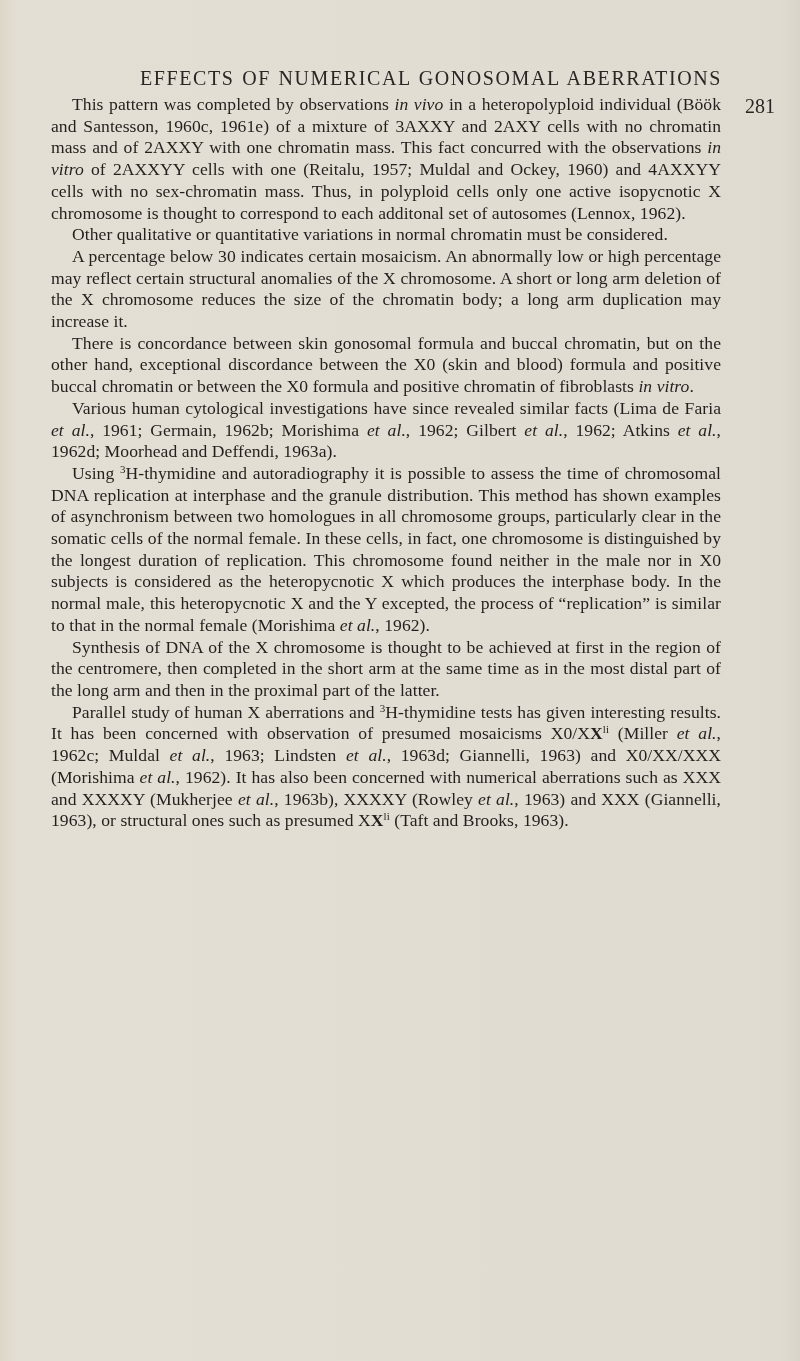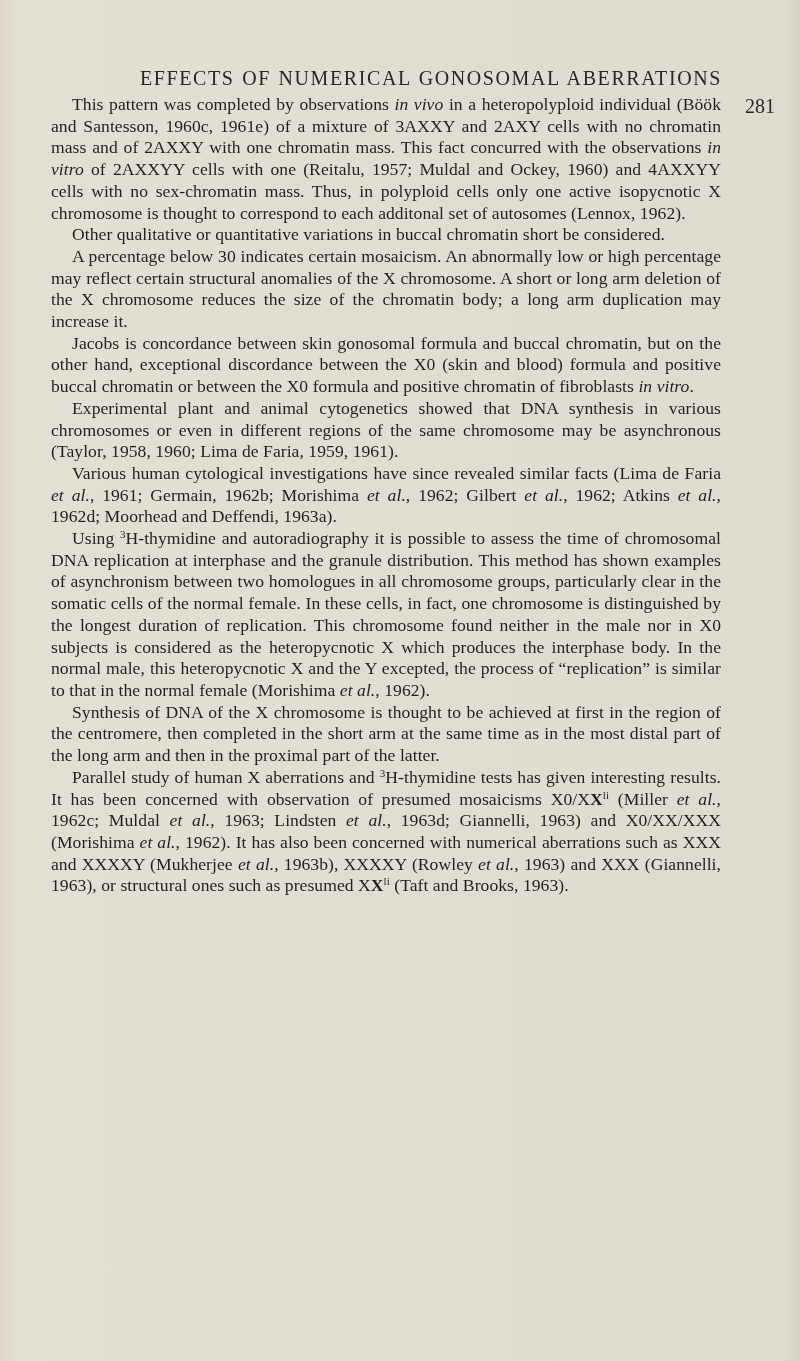--- a/index.html
+++ b/index.html
@@ -80,22 +80,21 @@
 <body>
 
 <div class="page">
   <div class="running-head">
     <span class="running-title">EFFECTS OF NUMERICAL GONOSOMAL ABERRATIONS</span>
     <span class="page-number">281</span>
   </div>
 
   <div class="body-text" id="body-text">
       <p class="indent"><span>This pattern was completed by observations </span><span class="ital">in vivo</span><span> in a heteropolyploid individual (Böök and Santesson, 1960c, 1961e) of a mixture of 3AXXY and 2AXY cells with no chromatin mass and of 2AXXY with one chromatin mass. This fact concurred with the observations </span><span class="ital">in vitro</span><span> of 2AXXYY cells with one (Reitalu, 1957; Muldal and Ockey, 1960) and 4AXXYY cells with no sex-chromatin mass. Thus, in polyploid cells only one active isopycnotic X chromo­some is thought to correspond to each additonal set of autosomes (Lennox, 1962).</span></p>
-      <p class="indent"><span>Other qualitative or quantitative variations in buccal chromatin short be considered.</span></p>
+      <p class="indent"><span>Other qualitative or quantitative variations in normal chromatin must be considered.</span></p>
       <p class="indent"><span>A percentage below 30 indicates certain mosaicism. An abnormally low or high percentage may reflect certain structural anomalies of the X chromosome. A short or long arm deletion of the X chromosome reduces the size of the chromatin body; a long arm duplication may increase it.</span></p>
-      <p class="indent"><span>Jacobs is concordance between skin gonosomal formula and buccal chroma­tin, but on the other hand, exceptional discordance between the X0 (skin and blood) formula and positive buccal chromatin or between the X0 formula and positive chromatin of fibroblasts </span><span class="ital">in vitro</span><span>.</span></p>
-      <p class="indent"><span>Experimental plant and animal cytogenetics showed that DNA synthesis in various chromosomes or even in different regions of the same chromosome may be asynchronous (Taylor, 1958, 1960; Lima de Faria, 1959, 1961).</span></p>
+      <p class="indent"><span>There is concordance between skin gonosomal formula and buccal chroma­tin, but on the other hand, exceptional discordance between the X0 (skin and blood) formula and positive buccal chromatin or between the X0 formula and positive chromatin of fibroblasts </span><span class="ital">in vitro</span><span>.</span></p>
       <p class="indent"><span>Various human cytological investigations have since revealed similar facts (Lima de Faria </span><span class="ital">et al.</span><span>, 1961; Germain, 1962b; Morishima </span><span class="ital">et al.</span><span>, 1962; Gilbert </span><span class="ital">et al.</span><span>, 1962; Atkins </span><span class="ital">et al.</span><span>, 1962d; Moorhead and Deffendi, 1963a).</span></p>
       <p class="indent"><span>Using </span><sup>3</sup><span>H-thymidine and autoradiography it is possible to assess the time of chromosomal DNA replication at interphase and the granule distribution. This method has shown examples of asynchronism between two homologues in all chromosome groups, particularly clear in the somatic cells of the normal female. In these cells, in fact, one chromosome is distinguished by the longest duration of replication. This chromosome found neither in the male nor in X0 subjects is considered as the heteropycnotic X which produces the interphase body. In the normal male, this heteropycnotic X and the Y excepted, the process of “replication” is similar to that in the normal female (Morishima </span><span class="ital">et al.</span><span>, 1962).</span></p>
       <p class="indent"><span>Synthesis of DNA of the X chromosome is thought to be achieved at first in the region of the centromere, then completed in the short arm at the same time as in the most distal part of the long arm and then in the proximal part of the latter.</span></p>
       <p class="indent"><span>Parallel study of human X aberrations and </span><sup>3</sup><span>H-thymidine tests has given interesting results. It has been concerned with observation of presumed mo­saicisms X0/X</span><span class="boldx">X</span><sup>li</sup><span> (Miller </span><span class="ital">et al.</span><span>, 1962c; Muldal </span><span class="ital">et al.</span><span>, 1963; Lindsten </span><span class="ital">et al.</span><span>, 1963d; Giannelli, 1963) and X0/XX/XXX (Morishima </span><span class="ital">et al.</span><span>, 1962). It has also been concerned with numerical aberrations such as XXX and XXXXY (Mu­kherjee </span><span class="ital">et al.</span><span>, 1963b), XXXXY (Rowley </span><span class="ital">et al.</span><span>, 1963) and XXX (Giannelli, 1963), or structural ones such as presumed X</span><span class="boldx">X</span><sup>li</sup><span> (Taft and Brooks, 1963).</span></p>
     </div>
 </div>
 
 </body></html>

